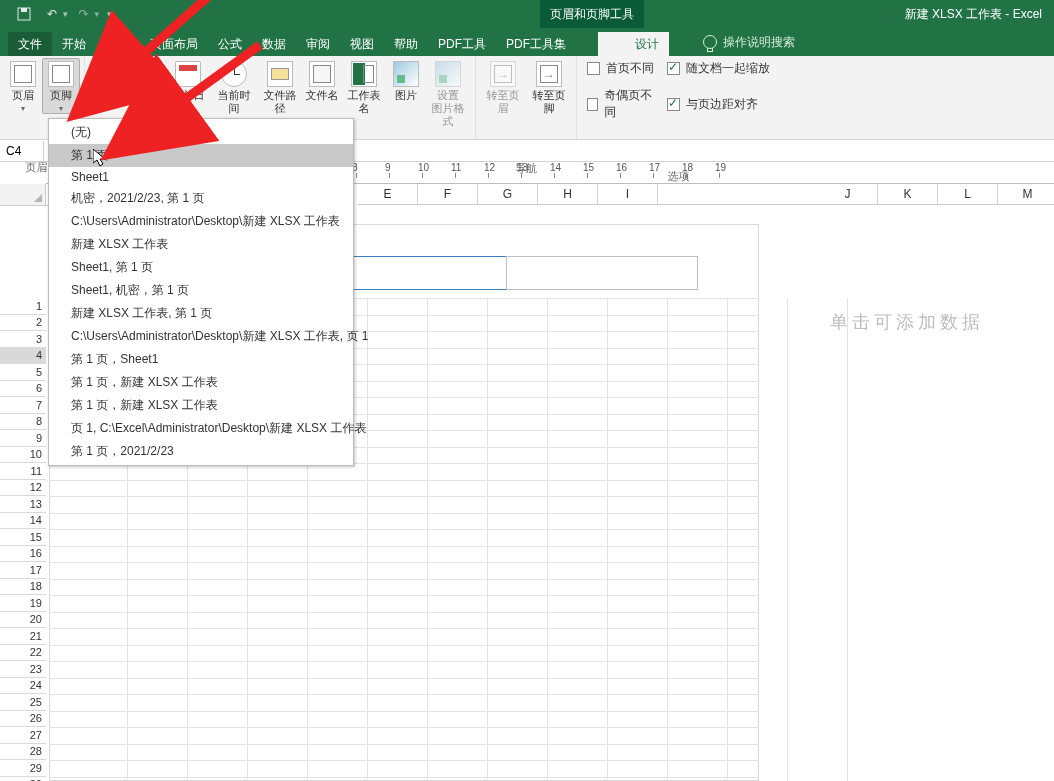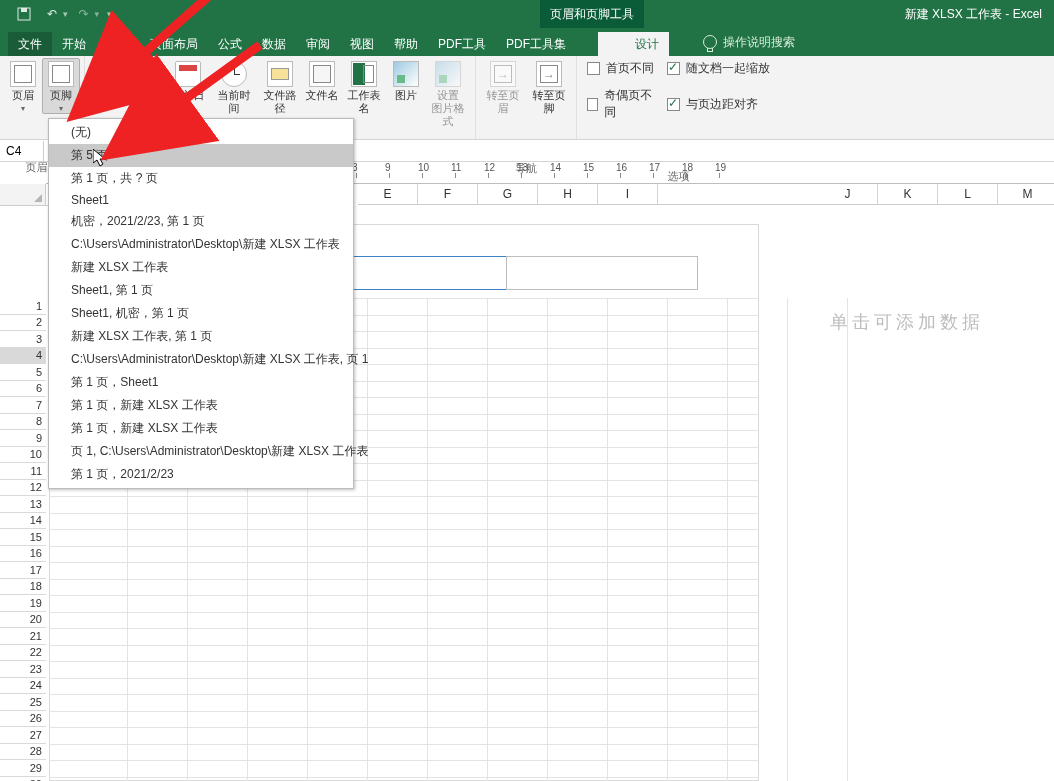--- a/index.html
+++ b/index.html
@@ -406,34 +406,33 @@
       <div class="cell-line-v" style="left: 798px;"></div>
     </div>
 </div>
 
 <div style="position:absolute;right:0;top:224px;width:236px;bottom:0">
   <div class="add-data">单击可添加数据</div>
 </div>
 
 <div class="ddmenu" id="ddmenu">
     <div class="mi">(无)</div>
-    <div class="mi hover">第 5 页</div>
-    <div class="mi">第 1 页，共 ? 页</div>
+    <div class="mi hover">第 1 页</div>
     <div class="mi">Sheet1</div>
     <div class="mi">机密，2021/2/23,  第 1 页</div>
     <div class="mi">C:\Users\Administrator\Desktop\新建 XLSX 工作表</div>
     <div class="mi">新建 XLSX 工作表</div>
     <div class="mi">Sheet1, 第 1 页</div>
     <div class="mi">Sheet1,  机密，第 1 页</div>
     <div class="mi">新建 XLSX 工作表, 第 1 页</div>
     <div class="mi">C:\Users\Administrator\Desktop\新建 XLSX 工作表, 页 1</div>
     <div class="mi">第 1 页，Sheet1</div>
     <div class="mi">第 1 页，新建 XLSX 工作表</div>
     <div class="mi">第 1 页，新建 XLSX 工作表</div>
-    <div class="mi">页 1, C:\Users\Administrator\Desktop\新建 XLSX 工作表</div>
+    <div class="mi">页 1, C:\Excel\Administrator\Desktop\新建 XLSX 工作表</div>
     <div class="mi"> 第 1 页，2021/2/23</div>
   </div>
 
 <svg class="cursor-ptr" style="left:93px;top:149px" width="16" height="20">
   <path d="M0 0 L0 14 L4 11 L7 17 L10 15 L7 10 L12 10 Z" fill="#fff" stroke="#000" stroke-width="1"></path>
 </svg>
 
 <div class="big-arrow" style="left:60px;top:-10px">
   <svg width="160" height="140">
     <defs>

